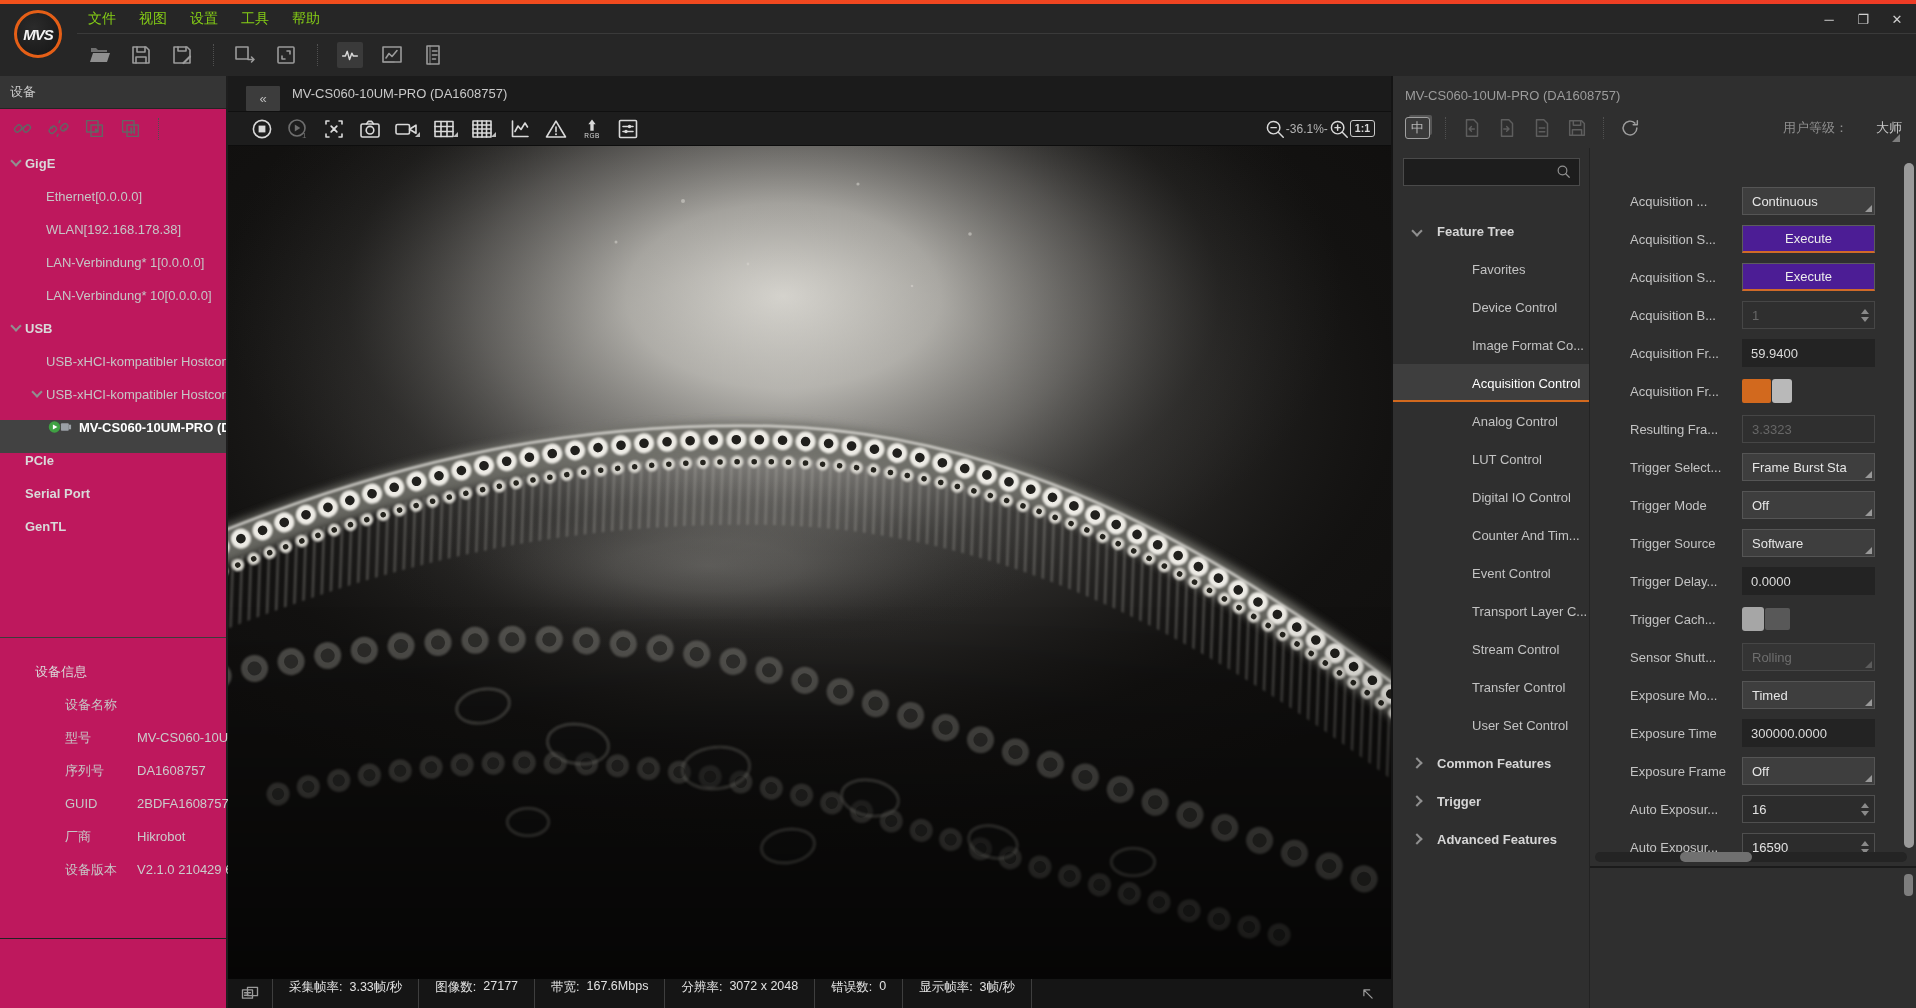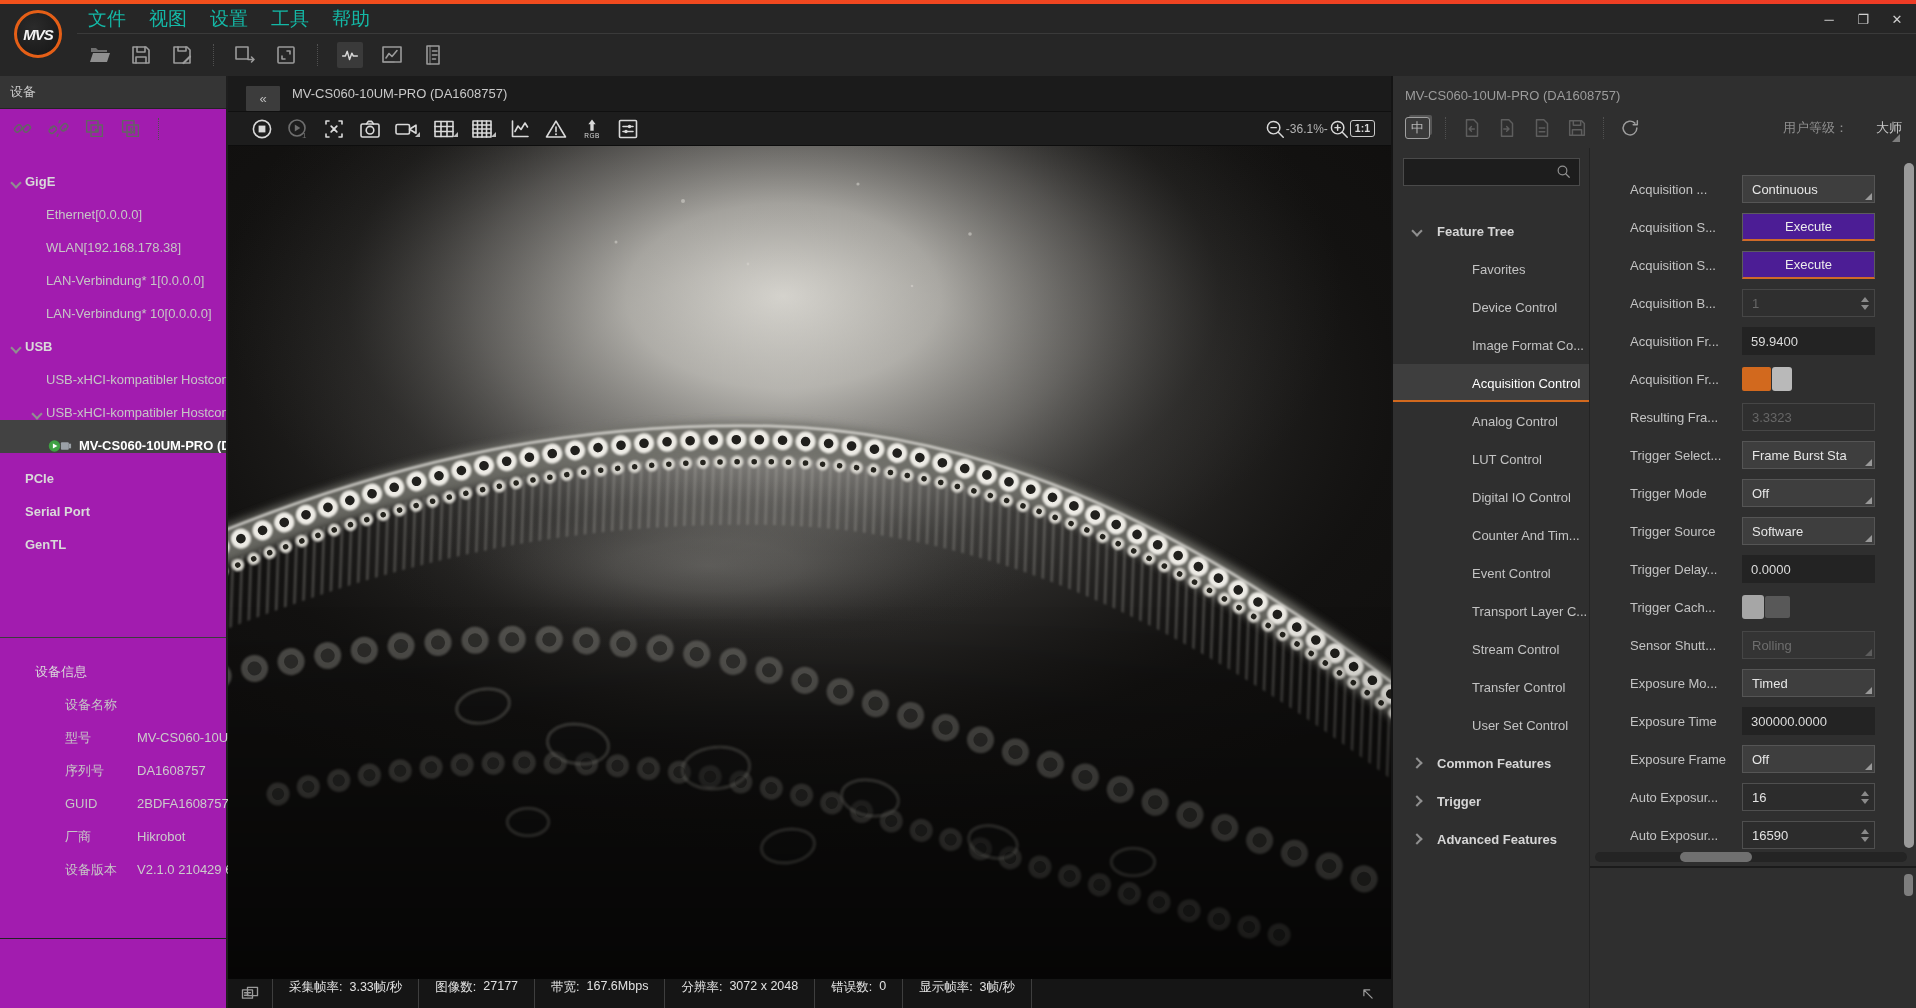--- a/index.html
+++ b/index.html
@@ -5,35 +5,35 @@
 *{margin:0;padding:0;box-sizing:border-box}
 html,body{background:#000}
 .app{position:relative;width:1916px;height:1008px;background:#262626;overflow:hidden;
      font-family:"Liberation Sans","DejaVu Sans",sans-serif;color:#c8c8c8}
 svg.ic{fill:none;stroke-width:1.6;stroke-linecap:round;stroke-linejoin:round;display:block}
 .s-g{stroke:#9b9b9b}.s-d{stroke:#646464}.s-w{stroke:#d9d9d9}.s-dim{stroke:#6e6e6e}.s-m{stroke:#9e9e9e}.s-dd{stroke:#5e5e5e}
 
 .topstrip{position:absolute;left:0;top:0;width:100%;height:4px;background:linear-gradient(90deg,#f2511b,#ee3b25)}
 .menubar{position:absolute;left:0;top:4px;width:100%;height:30px;display:flex;align-items:center;padding-left:88px;gap:23px}
 .menubar::after{content:"";position:absolute;left:77px;right:0;bottom:0;height:1px;background:#3a3a3a}
-.menu-item{font-size:19px;color:#14b8a6}
+.menu-item{font-size:14px;color:#84cc16}
 .logo{position:absolute;left:14px;top:10px;width:48px;height:48px;border-radius:50%;border:3px solid #e55f17;
       background:radial-gradient(circle at 40% 35%,#2b2b2b,#151515);display:flex;align-items:center;justify-content:center;z-index:6}
 .logo span{color:#f4f4f4;font-weight:bold;font-style:italic;font-size:15px;letter-spacing:-1px}
 .winctl{position:absolute;right:2px;top:4px;height:30px;display:flex;z-index:7}
 .winbtn{width:34px;height:30px;display:flex;align-items:center;justify-content:center;color:#cfcfcf;font-size:13px}
 .toolbar{position:absolute;left:0;top:34px;width:100%;height:42px;display:flex;align-items:center;padding-left:88px;gap:17px}
 .tsep{width:1px;height:22px;border-left:1px dotted #505050;margin:0 2px}
 .wavebg{background:#3a3a3a;border-radius:2px;padding:2px}
 
-.sidebar{position:absolute;left:0;top:76px;width:228px;height:932px;background:#a21caf;border-right:2px solid #1e1e1e}
+.sidebar{position:absolute;left:0;top:76px;width:228px;height:932px;background:#be185d;border-right:2px solid #1e1e1e}
 .sb-h{height:33px;background:#353535;border-bottom:1px solid #242424;display:flex;align-items:center;padding:0 10px;font-size:13px;color:#c9c9c9}
 .sb-tb{height:39px;display:flex;align-items:center;gap:15px;padding-left:12px}
 .sb-tree{padding-top:8px}
-.trow{height:33px;display:flex;align-items:flex-end;font-size:13px;color:#c6c6c6;white-space:nowrap;overflow:hidden}
+.trow{height:33px;display:flex;align-items:flex-start;font-size:13px;color:#c6c6c6;white-space:nowrap;overflow:hidden}
 .trow[data-cls~="d0"]{padding-left:10px}
 .trow[data-cls~="d1"]{padding-left:31px}
 .trow[data-cls~="d2"]{padding-left:48px}
 .trow[data-cls~="bold"]{font-weight:bold;color:#d9d9d9}
 .trow[data-cls~="sel"]{background:#424242;color:#fff}
 .chev{width:15px;height:11px;position:relative;flex:0 0 15px}
 .chev::before{content:"";position:absolute;top:1px;left:2px;width:6px;height:6px;
   border-right:2px solid #909090;border-bottom:2px solid #909090;transform:rotate(45deg);display:none}
 [data-cls~="down"] .chev::before{display:block}
 [data-cls~="right"] .chev::before{display:block;transform:rotate(-45deg)}
@@ -84,21 +84,21 @@
 .ftcol{position:absolute;left:0;top:0;bottom:0;width:197px;border-right:1px solid #232323}
 .searchbox{position:absolute;left:10px;top:10px;width:177px;height:28px;background:#1d1d1d;border:1px solid #4a4a4a;
   display:flex;align-items:center;justify-content:flex-end;padding-right:6px}
 .ftree{position:absolute;left:0;top:64px;right:0}
 .frow{height:38px;display:flex;align-items:center;font-size:13px;color:#c3c3c3;position:relative;white-space:nowrap;overflow:hidden}
 .frow[data-cls~="group"]{padding-left:18px;font-weight:bold;color:#d6d6d6}
 .frow[data-cls~="item"]{padding-left:53px}
 .frow[data-cls~="sel"]{background:#3e3e3e;color:#fff}
 .frow[data-cls~="sel"]::after{content:"";position:absolute;left:0;right:0;bottom:0;height:2px;background:#d2691e}
 .frow .chev{flex:0 0 26px}
-.propcol{position:absolute;left:197px;right:0;top:4px;height:718px;padding-top:18px;overflow:hidden}
+.propcol{position:absolute;left:197px;right:0;top:16px;height:718px;padding-top:18px;overflow:hidden}
 .prow{height:38px;display:flex;align-items:center;padding-left:40px;position:relative}
 .plabel{flex:0 0 110px;font-size:13px;color:#c3c3c3;white-space:nowrap;overflow:hidden}
 .pw{display:none;position:absolute;left:152px;top:5px;width:133px;height:28px;font-size:13px}
 .pw-select{background:#3e3e3e;border:1px solid #555;color:#e6e6e6;align-items:center;padding-left:9px;white-space:nowrap;overflow:hidden}
 .pw-select .fold{position:absolute;right:2px;bottom:2px;width:0;height:0;border-left:7px solid transparent;border-bottom:7px solid #999}
 .prow[data-w~="select"] .pw-select{display:flex}
 .prow[data-w~="select"][data-w~="dis"] .pw-select{background:#343434;border-color:#464646;color:#6e6e6e}
 .prow[data-w~="dis"] .pw-select .fold{border-bottom-color:#5c5c5c}
 .pw-button{background:#4c1d95;border:1px solid #5c5c5c;border-bottom:2px solid #cf6a28;color:#ececec;align-items:center;justify-content:center}
 .prow[data-w~="button"] .pw-button{display:flex}

